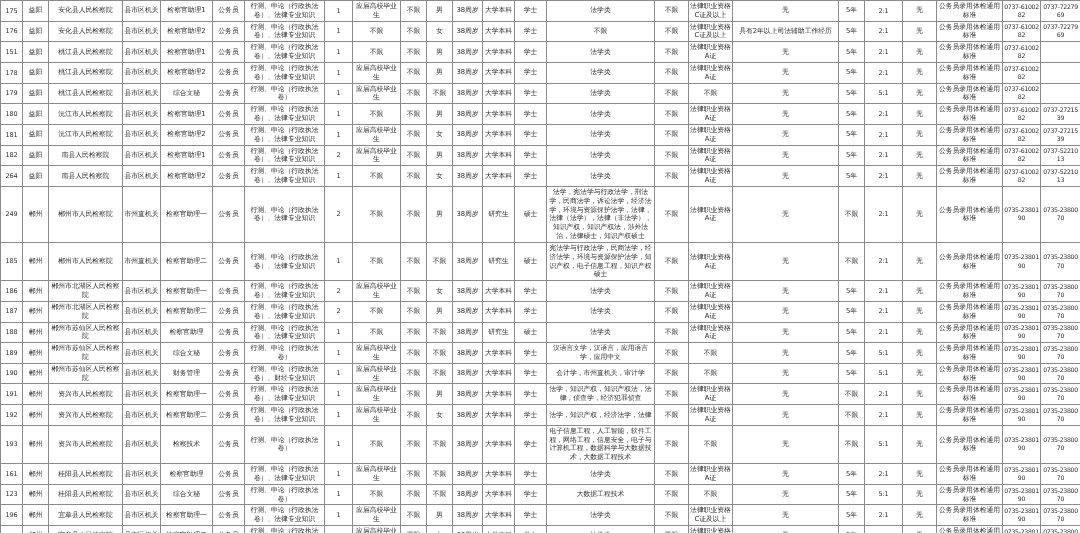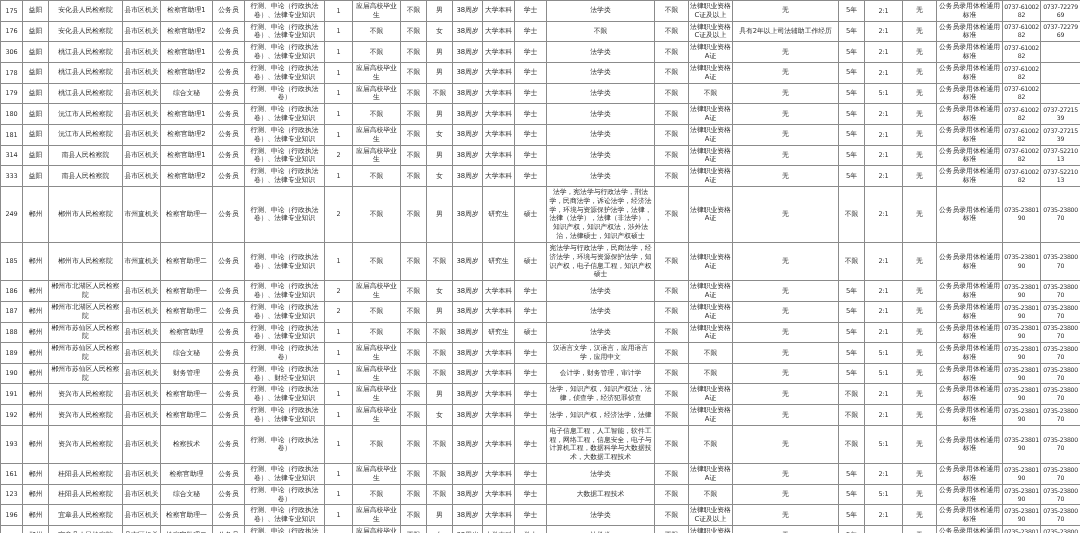--- a/index.html
+++ b/index.html
@@ -102,21 +102,21 @@
         <td>法律职业资格C证及以上</td>
         <td>具有2年以上司法辅助工作经历</td>
         <td>5年</td>
         <td class="num">2:1</td>
         <td>无</td>
         <td>公务员录用体检通用标准</td>
         <td class="phone">0737-6100282</td>
         <td class="phone">0737-7227969</td>
       </tr>
       <tr>
-        <td class="num">306</td>
+        <td class="num">151</td>
         <td>益阳</td>
         <td>桃江县人民检察院</td>
         <td>县市区机关</td>
         <td>检察官助理1</td>
         <td>公务员</td>
         <td>行测、申论（行政执法卷）、法律专业知识</td>
         <td class="num">1</td>
         <td>不限</td>
         <td>不限</td>
         <td>男</td>
@@ -232,21 +232,21 @@
         <td>法律职业资格A证</td>
         <td>无</td>
         <td>5年</td>
         <td class="num">2:1</td>
         <td>无</td>
         <td>公务员录用体检通用标准</td>
         <td class="phone">0737-6100282</td>
         <td class="phone">0737-2721539</td>
       </tr>
       <tr>
-        <td class="num">314</td>
+        <td class="num">182</td>
         <td>益阳</td>
         <td>南县人民检察院</td>
         <td>县市区机关</td>
         <td>检察官助理1</td>
         <td>公务员</td>
         <td>行测、申论（行政执法卷）、法律专业知识</td>
         <td class="num">2</td>
         <td>应届高校毕业生</td>
         <td>不限</td>
         <td>男</td>
@@ -258,21 +258,21 @@
         <td>法律职业资格A证</td>
         <td>无</td>
         <td>5年</td>
         <td class="num">2:1</td>
         <td>无</td>
         <td>公务员录用体检通用标准</td>
         <td class="phone">0737-6100282</td>
         <td class="phone">0737-5221013</td>
       </tr>
       <tr>
-        <td class="num">333</td>
+        <td class="num">264</td>
         <td>益阳</td>
         <td>南县人民检察院</td>
         <td>县市区机关</td>
         <td>检察官助理2</td>
         <td>公务员</td>
         <td>行测、申论（行政执法卷）、法律专业知识</td>
         <td class="num">1</td>
         <td>不限</td>
         <td>不限</td>
         <td>女</td>
@@ -454,21 +454,21 @@
         <td>财务管理</td>
         <td>公务员</td>
         <td>行测、申论（行政执法卷）、财经专业知识</td>
         <td class="num">1</td>
         <td>应届高校毕业生</td>
         <td>不限</td>
         <td>不限</td>
         <td>38周岁</td>
         <td>大学本科</td>
         <td>学士</td>
-        <td>会计学，财务管理，审计学</td>
+        <td>会计学，市州直机关，审计学</td>
         <td>不限</td>
         <td>不限</td>
         <td>无</td>
         <td>5年</td>
         <td class="num">5:1</td>
         <td>无</td>
         <td>公务员录用体检通用标准</td>
         <td class="phone">0735-2380190</td>
         <td class="phone">0735-2380070</td>
       </tr>

